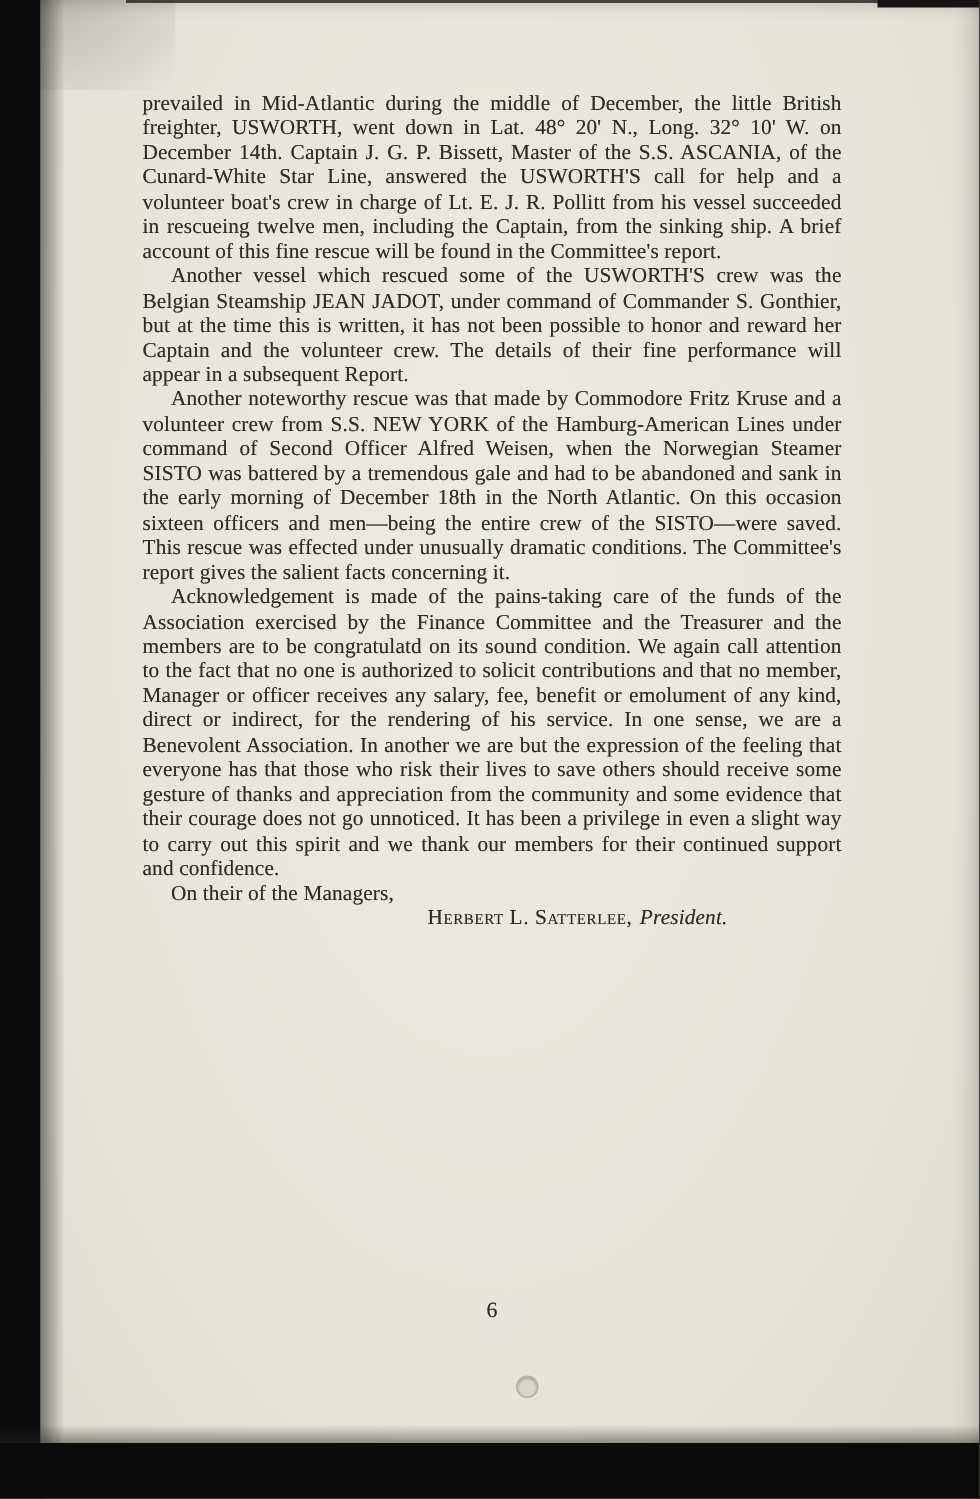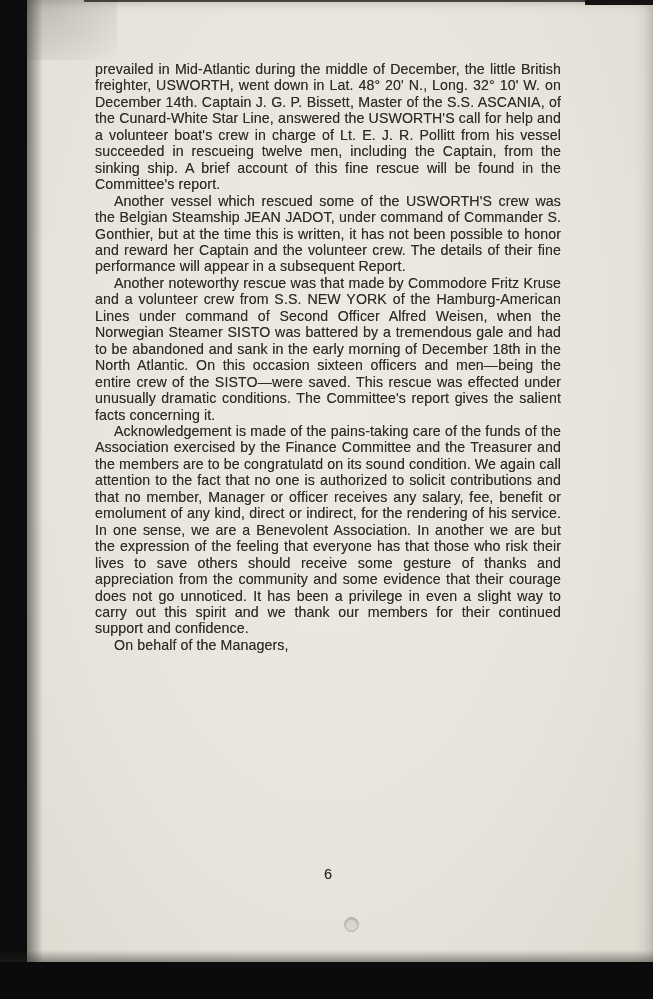--- a/index.html
+++ b/index.html
@@ -9,21 +9,21 @@
   }
   .scan-page {
     position: relative;
     width: 653px;
     height: 999px;
     overflow: hidden;
     background:
       radial-gradient(ellipse at 50% 38%, var(--paper_light, #edeae3) 0%, var(--paper, #e7e4dc) 58%, var(--paper_dark, #ddd9cf) 100%);
     box-shadow: inset -10px 0 18px -10px rgba(0,0,0,0.28),
                 inset 0 10px 14px -10px rgba(0,0,0,0.22);
-    font-family: Liberation Sans, sans-serif;
+    font-family: Liberation Serif, serif;
   }
   
   .edge-left {
     position: absolute; left: 0; top: 0;
     width: 27px; height: 100%;
     background: #0c0c0c;
   }
   .edge-left-fade {
     position: absolute; left: 27px; top: 0;
     width: 16px; height: 100%;
@@ -110,20 +110,23 @@
   <div class="edge-bottom-fade"></div>
   <div class="edge-bottom"></div>
   <div class="edge-top-line"></div>
   <div class="edge-top-right"></div>
 
   <div class="text-block">
     <p>prevailed in Mid-Atlantic during the middle of December, the little British freighter, USWORTH, went down in Lat. 48° 20' N., Long. 32° 10' W. on December 14th. Captain J. G. P. Bissett, Master of the S.S. ASCANIA, of the Cunard-White Star Line, answered the USWORTH'S call for help and a volunteer boat's crew in charge of Lt. E. J. R. Pollitt from his vessel succeeded in rescueing twelve men, including the Captain, from the sinking ship. A brief account of this fine rescue will be found in the Committee's report.</p>
     <p class="indent">Another vessel which rescued some of the USWORTH'S crew was the Belgian Steamship JEAN JADOT, under command of Commander S. Gonthier, but at the time this is written, it has not been possible to honor and reward her Captain and the volunteer crew. The details of their fine performance will appear in a subsequent Report.</p>
     <p class="indent">Another noteworthy rescue was that made by Commodore Fritz Kruse and a volunteer crew from S.S. NEW YORK of the Hamburg-American Lines under command of Second Officer Alfred Weisen, when the Norwegian Steamer SISTO was battered by a tremendous gale and had to be abandoned and sank in the early morning of December 18th in the North Atlantic. On this occasion sixteen officers and men—being the entire crew of the SISTO—were saved. This rescue was effected under unusually dramatic conditions. The Committee's report gives the salient facts concerning it.</p>
     <p class="indent">Acknowledgement is made of the pains-taking care of the funds of the Association exercised by the Finance Committee and the Treasurer and the members are to be congratulatd on its sound condition. We again call attention to the fact that no one is authorized to solicit contributions and that no member, Manager or officer receives any salary, fee, benefit or emolument of any kind, direct or indirect, for the rendering of his service. In one sense, we are a Benevolent Association. In another we are but the expression of the feeling that everyone has that those who risk their lives to save others should receive some gesture of thanks and appreciation from the community and some evidence that their courage does not go unnoticed. It has been a privilege in even a slight way to carry out this spirit and we thank our members for their continued support and confidence.</p>
-    <p class="indent">On behalf of the Managers,</p>
+    <p class="indent">On their of the Managers,</p>
+    <p class="sig-line">
+      <span class="sig-name">Herbert L. Satterlee,</span><span class="sig-title">President.</span>
+    </p>
   </div>
 
   <div class="page-number">6</div>
 
   <div class="punch-hole"></div>
 
 </div>
 
 </body></html>

